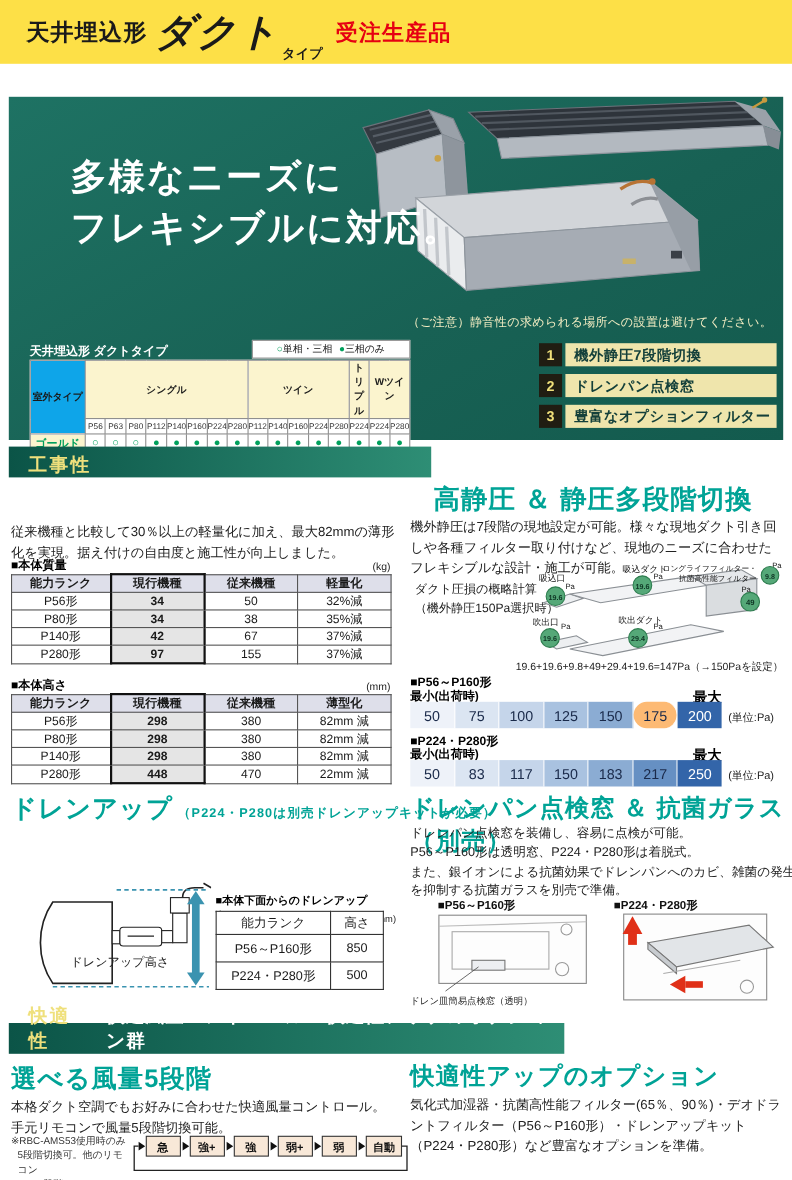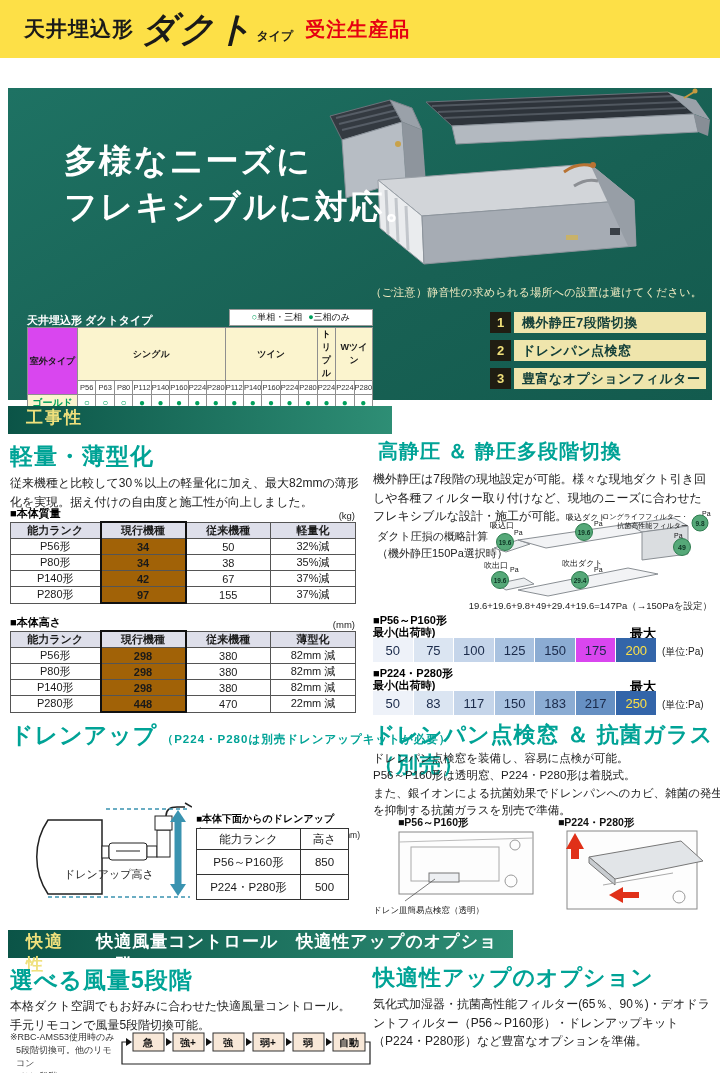--- a/index.html
+++ b/index.html
@@ -4,21 +4,21 @@
 <style>
   html,body{margin:0;padding:0;background:#fff;}
   body{font-family:"Liberation Sans","DejaVu Sans",sans-serif;color:#1a1a1a;}
   #canvas{position:relative;width:720px;height:1073px;background:#fff;overflow:hidden;}
   .abs{position:absolute;}
 
   
   .header{left:0;top:0;width:720px;height:58px;background:#fde047;display:flex;align-items:center;padding-left:24px;box-sizing:border-box;}
   .h-series{font-size:21px;font-weight:900;letter-spacing:1px;}
   .h-product{font-size:35px;font-weight:900;font-style:italic;margin:0 2px 0 7px;letter-spacing:2px;}
-  .h-suffix{font-size:12px;font-weight:900;align-self:flex-end;margin-bottom:13px;}
+  .h-suffix{font-size:12px;font-weight:900;align-self:flex-end;margin-bottom:0;}
   .h-badge{color:#E60012;font-size:20px;font-weight:900;margin-left:12px;letter-spacing:1px;}
 
   
   .hero{left:8px;top:88px;width:704px;height:312px;background:linear-gradient(150deg,#1E7263 0%,#186154 60%,#135B4E 100%);}
   .headline{left:56px;top:50px;color:#fff;font-size:33px;font-weight:900;line-height:1.38;letter-spacing:2px;}
   .caution{right:10px;top:197px;color:#F2ECC2;font-size:11px;letter-spacing:.3px;}
 
   .features{left:482px;top:224px;width:216px;}
   .feature{display:flex;height:21px;margin-bottom:7px;}
   .f-num{width:21px;background:#201D12;color:#F0E07A;font-weight:900;font-size:13px;display:flex;align-items:center;justify-content:center;}
@@ -26,58 +26,58 @@
 
   .lineup{left:19px;top:222px;width:346px;}
   .lineup-head{position:relative;height:17px;}
   .lineup-title{color:#fff;font-size:11px;font-weight:bold;}
   .legend{position:absolute;right:0;top:-1px;background:#fff;border:1px solid #999;font-size:9px;padding:1px 22px;display:flex;gap:6px;align-items:center;color:#111;}
   .lgm{color:#00A05C;font-weight:bold;}
   table.lu{border-collapse:collapse;width:346px;background:#fff;table-layout:fixed;}
   .lu th,.lu td{border:1px solid #8F8F8F;padding:0;text-align:center;overflow:hidden;}
   .lu .grp{background:#FBF4CE;font-size:9px;font-weight:bold;height:13px;}
   .lu .mdl{font-size:7.5px;color:#333;height:13px;font-weight:normal;background:#fff;}
-  .lu .corner{background:#d946ef;font-size:9px;font-weight:bold;}
+  .lu .corner{background:#0ea5e9;font-size:9px;font-weight:bold;}
   .lu .rl-g{background:#FBF4CE;color:#00A05C;font-size:10px;font-weight:bold;height:15px;}
   .lu .rl-m{background:#FBF4CE;color:#F29500;font-size:11px;font-weight:bold;height:15px;}
   .lu td.g{color:#00A05C;font-size:10px;font-weight:bold;}
   .lu td.m{color:#F29500;font-size:10px;font-weight:bold;}
   .lu td.bgc{background:#FBF4CE;}
   .lineup-foot{color:#fff;font-size:9.5px;margin-top:3px;letter-spacing:.5px;}
 
   
-  .secbar{height:28px;display:flex;align-items:flex-start;padding-left:18px;box-sizing:border-box;background:linear-gradient(90deg,#0B5447,#2E8E75);}
+  .secbar{height:28px;display:flex;align-items:flex-end;padding-left:18px;box-sizing:border-box;background:linear-gradient(90deg,#0B5447,#2E8E75);}
   .sb-tag{color:#EFE07C;font-size:17px;font-weight:900;letter-spacing:2px;}
   .sb-title{color:#fff;font-size:17px;font-weight:900;margin-left:16px;letter-spacing:1px;}
   #bar-construction{left:8px;top:406px;width:384px;}
   #bar-comfort{left:8px;top:930px;width:505px;}
 
   .h2{color:#00A396;font-weight:900;letter-spacing:1px;}
   .body-text{font-size:12px;line-height:1.55;color:#222;}
   .nowrap{white-space:nowrap;}
 
   .cap-row{display:flex;justify-content:space-between;align-items:flex-end;}
   .cap{font-size:11px;font-weight:bold;color:#000;}
   .cap-unit{font-size:9.5px;color:#222;}
 
   table.spec{border-collapse:collapse;background:#fff;table-layout:fixed;width:345px;}
   .spec th,.spec td{border:1px solid #555;text-align:center;padding:0;height:15px;font-size:11px;font-weight:normal;}
   .spec thead th{background:#DEDFEA;font-weight:bold;}
-  .spec .cur{background:#a16207;font-weight:bold;border-left:2px solid #111;border-right:2px solid #111;}
+  .spec .cur{background:#e5e5e5;font-weight:bold;border-left:2px solid #111;border-right:2px solid #111;}
   .spec thead .cur{border-top:2px solid #111;background:#DEDFEA;}
   .spec tr.last .cur{border-bottom:2px solid #111;}
 
   table.spec2{border-collapse:collapse;background:#fff;table-layout:fixed;width:152px;}
   .spec2 th,.spec2 td{border:1px solid #333;text-align:center;padding:0;height:24px;font-size:11.5px;font-weight:normal;}
   .spec2 th{height:20px;}
 
   .minmax{width:283px;display:flex;justify-content:space-between;font-weight:bold;font-size:11px;color:#000;}
   .pa-strip{display:flex;width:283px;height:24px;}
   .pa-cell{flex:1;display:flex;align-items:center;justify-content:center;font-size:13px;color:#1A2A4A;border-right:1px solid #fff;}
-  .pa-cell.lastc{color:#fde047;border-right:none;}
+  .pa-cell.lastc{color:#ffffff;border-right:none;}
   .pa-unit{font-size:10px;color:#222;}
   .rng-label{font-size:11px;font-weight:bold;color:#000;}
 
   .fig-label{font-size:10.5px;font-weight:bold;color:#111;}
   .fig-cap{font-size:8.5px;color:#222;}
   .formula{font-size:9.5px;color:#222;text-align:right;width:339px;}
   .duct-lbl{font-size:11px;line-height:1.5;color:#222;}
   .note-text{font-size:9px;line-height:1.45;color:#333;}
 </style>
 </head>
@@ -249,21 +249,20 @@
       </tbody>
         </table>
       <div class="lineup-foot">ゴールド:スーパーパワーエコゴールド　mini:スーパーパワーエコmini</div>
     </div>
   </div>
 
   <div id="bar-construction" class="abs secbar">
     <span class="sb-tag">工事性</span>
   </div>
 
-  <div class="abs h2" style="left:10px;top:441px;font-size:23px;">軽量・薄型化</div>
   <div class="abs body-text" style="left:10px;top:474px;width:352px;">従来機種と比較して30％以上の軽量化に加え、最大82mmの薄形化を実現。据え付けの自由度と施工性が向上しました。</div>
 
   <div class="abs cap-row" style="left:10px;top:506px;width:345px;">
     <span class="cap">■本体質量</span>
     <span class="cap-unit">(kg)</span>
   </div>
   <table class="abs spec" style="left:10px;top:521px;">
     <colgroup>
         <col style="width:90px">
         <col style="width:85px">
@@ -394,21 +393,21 @@
       <td>P56～P160形</td>
       <td>850</td>
     </tr>
     <tr>
       <td>P224・P280形</td>
       <td>500</td>
     </tr>
   </tbody>
     </table>
 
-  <div class="abs h2" style="left:378px;top:438px;font-size:20px;">高静圧 ＆ 静圧多段階切換</div>
+  <div class="abs h2" style="left:394px;top:438px;font-size:24px;">高静圧 ＆ 静圧多段階切換</div>
   <div class="abs body-text" style="left:373px;top:470px;width:340px;">機外静圧は7段階の現地設定が可能。様々な現地ダクト引き回しや各種フィルター取り付けなど、現地のニーズに合わせたフレキシブルな設計・施工が可能。</div>
 
   <div class="abs duct-lbl" style="left:377px;top:528px;">
     <div>ダクト圧損の概略計算</div>
     <div>（機外静圧150Pa選択時）</div>
   </div>
 
   <svg class="abs" style="left:478px;top:510px;" width="234" height="90" viewBox="0 0 234 90">
     <polygon points="16,38 40,30 52,34 28,42" fill="#EDEFF1" stroke="#8A8F94"></polygon>
     <polygon points="40,30 150,14 178,20 68,38" fill="#F2F3F5" stroke="#8A8F94"></polygon>
@@ -448,21 +447,21 @@
   <div class="abs minmax" style="left:373px;top:625px;">
     <span>最小(出荷時)</span>
     <span style="font-size:13px;">最大</span>
   </div>
   <div class="abs pa-strip" style="left:373px;top:638px;">
     <span class="pa-cell" style="background-color: rgb(238, 242, 249);">50</span>
     <span class="pa-cell" style="background-color: rgb(219, 229, 242);">75</span>
     <span class="pa-cell" style="background-color: rgb(197, 213, 234);">100</span>
     <span class="pa-cell" style="background-color: rgb(169, 194, 224);">125</span>
     <span class="pa-cell" style="background-color: rgb(139, 172, 211);">150</span>
-    <span class="pa-cell" style="background-color: #d946ef;">175</span>
+    <span class="pa-cell" style="background-color: #fdba74; border-radius: 12px;">175</span>
     <span class="pa-cell lastc" style="background-color: rgb(51, 101, 169);">200</span>
   </div>
   <div class="abs pa-unit" style="left:662px;top:645px;">(単位:Pa)</div>
 
   <div class="abs rng-label" style="left:373px;top:666px;">■P224・P280形</div>
   <div class="abs minmax" style="left:373px;top:678px;">
     <span>最小(出荷時)</span>
     <span style="font-size:13px;">最大</span>
   </div>
   <div class="abs pa-strip" style="left:373px;top:691px;">

